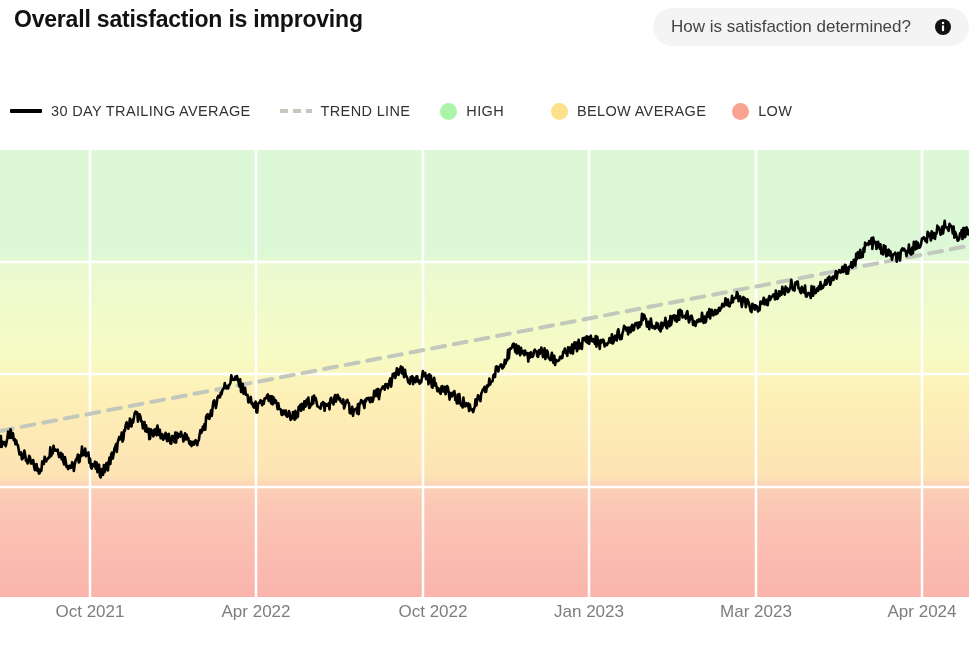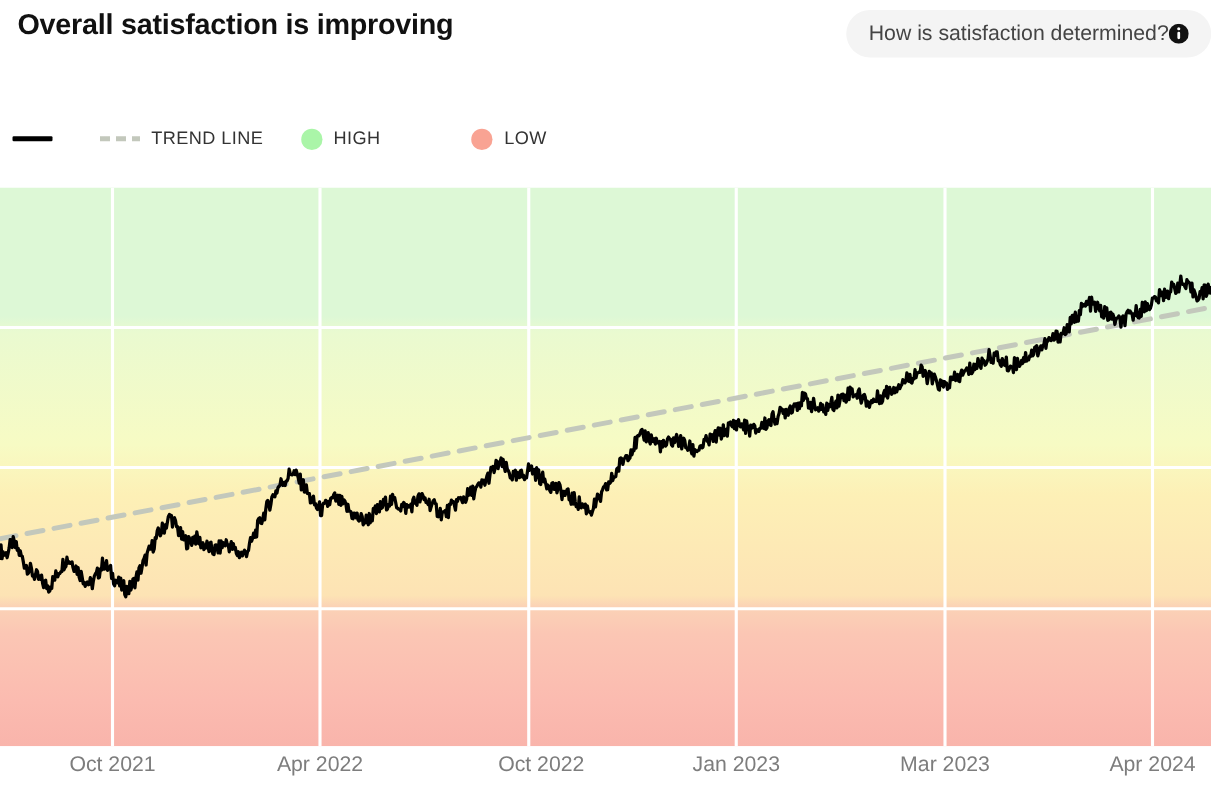--- a/index.html
+++ b/index.html
@@ -12,21 +12,21 @@
 
   
   .header{position:absolute;left:0;top:0;width:969px;height:58px;}
   .title{
     position:absolute;left:14px;top:6px;
     font-size:23px;font-weight:bold;color:#111111;letter-spacing:-0.2px;
     white-space:nowrap;
   }
   .help-pill{
     position:absolute;right:0px;top:8px;
-    height:38px;display:flex;align-items:center;gap:0;
+    height:38px;display:flex;align-items:center;gap:24px;
     padding:0 18px;border-radius:19px;background:#f4f4f4;
     cursor:pointer;border:none;
   }
   .help-pill .ptext{font-size:17px;color:#444444;white-space:nowrap;}
   .info-icon{display:inline-flex;align-items:center;justify-content:center;}
 
   
   .legend{
     position:absolute;left:10px;top:98px;width:959px;height:26px;
     display:flex;align-items:center;
@@ -85,33 +85,38 @@
           <circle cx="8" cy="4" r="1.25" fill="#ffffff"></circle>
           <rect x="6.9" y="6.3" width="2.2" height="6" rx="1.1" fill="#ffffff"></rect>
         </svg>
       </span>
     </button>
   </div>
 
   <div class="legend">
     <div class="lg-item">
       <span class="swatch-solid"></span>
+      <span class="lg-text">30 DAY TRAILING AVERAGE</span>
     </div>
     <span class="gap-a"></span>
     <div class="lg-item">
       <span class="swatch-dash"></span>
       <span class="lg-text">TREND LINE</span>
     </div>
     <span class="gap-b"></span>
     <div class="lg-item">
       <span class="swatch-dot" style="background:#aaf5a8"></span>
       <span class="lg-text">HIGH</span>
     </div>
     <span class="gap-c"></span>
     <span class="gap-d"></span>
+    <div class="lg-item">
+      <span class="swatch-dot" style="background:#fce08a"></span>
+      <span class="lg-text">BELOW AVERAGE</span>
+    </div>
     <span class="gap-e"></span>
     <div class="lg-item">
       <span class="swatch-dot" style="background:#f9a393"></span>
       <span class="lg-text">LOW</span>
     </div>
   </div>
 
   <div class="plot">
     <div class="plot-bg" style="background:linear-gradient(to bottom,
             #ddf8d6 0%,

